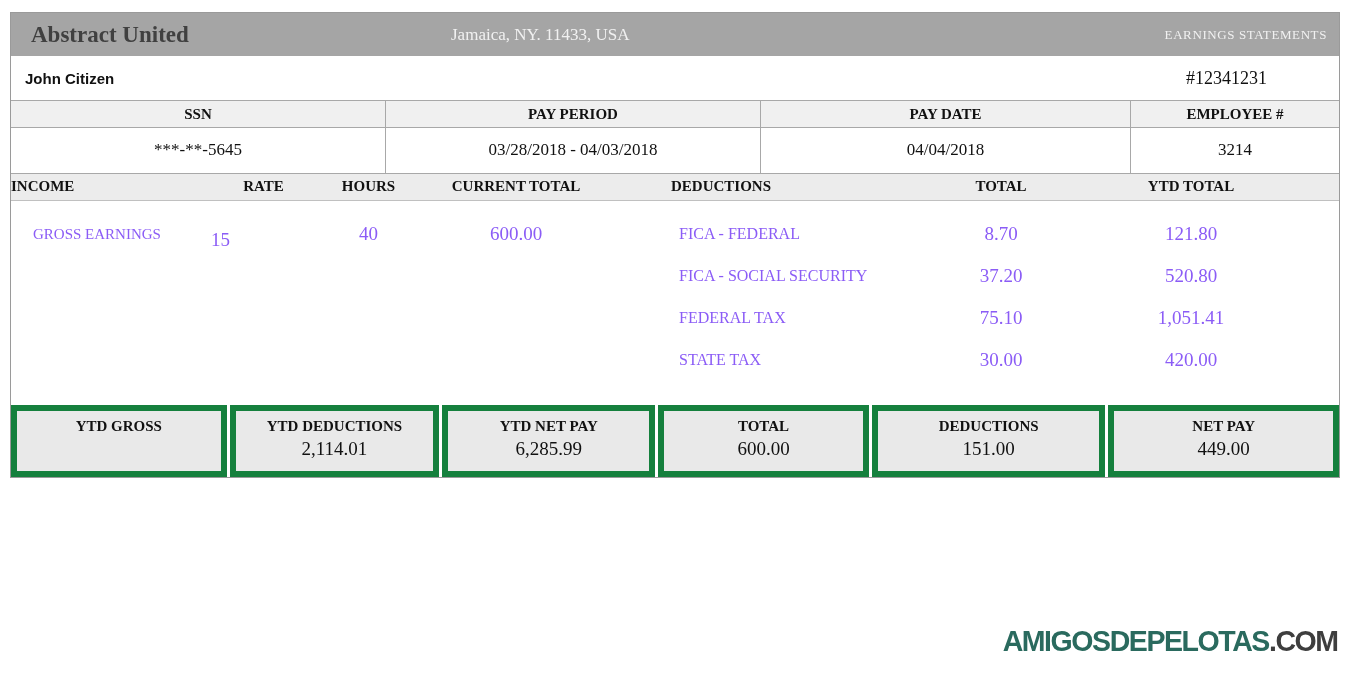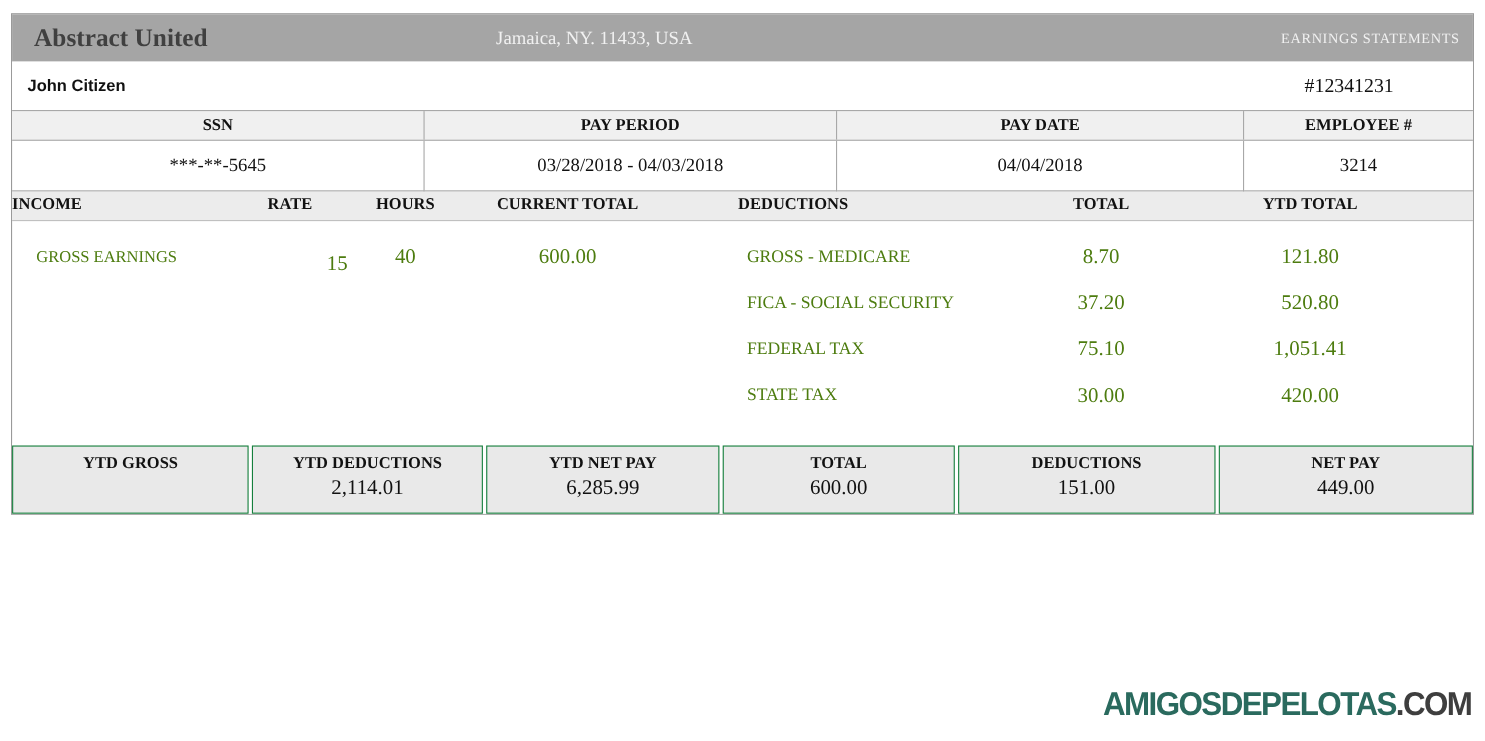--- a/index.html
+++ b/index.html
@@ -48,33 +48,33 @@
   .ehead { background: #ececec; border-bottom: 1px solid #c0c0c0; }
   .ehead > div { font-weight: bold; font-size: 15px; padding: 4px 0 5px; color: #111; }
   .h-left { text-align: left; }
   .h-center { text-align: center; }
   .pad-name { padding-left: 22px; }
   .pad-ded { padding-left: 8px; }
   .ebody {
     grid-auto-rows: 42px; align-items: center;
     padding-top: 12px; padding-bottom: 22px; min-height: 202px;
   }
-  .cell { color: #4d7c0f; }
+  .cell { color: #8b5cf6; }
   .c1 { grid-column: 1; padding-left: 22px; font-size: 15px; }
-  .c2 { grid-column: 2; text-align: right; font-size: 19px; margin-top: 12px; }
+  .c2 { grid-column: 2; text-align: left; font-size: 19px; margin-top: 12px; }
   .c3 { grid-column: 3; text-align: center; font-size: 19px; }
   .c4 { grid-column: 4; text-align: center; font-size: 19px; }
   .c6 { grid-column: 6; padding-left: 8px; font-size: 16px; }
   .c7 { grid-column: 7; text-align: center; font-size: 19px; }
   .c8 { grid-column: 8; text-align: center; font-size: 19px; }
   .r1 { grid-row: 1; } .r2 { grid-row: 2; } .r3 { grid-row: 3; } .r4 { grid-row: 4; }
   
   .summary { display: flex; gap: 3px; padding-top: 2px; background: #fff; }
   .scell {
-    background: #e9e9e9; border: 1px solid #15803d;
+    background: #e9e9e9; border: 6px solid #15803d;
     text-align: center; padding: 7px 0 11px;
   }
   .s1 { flex: 216 216 0; } .s2 { flex: 210 210 0; } .s3 { flex: 213 213 0; }
   .s4 { flex: 211 211 0; } .s5 { flex: 235 235 0; } .s6 { flex: 232 232 0; }
   .scell .lbl { font-weight: bold; font-size: 15px; color: #111; }
   .scell .val { font-size: 19px; margin-top: 3px; color: #111; }
   
   .watermark {
     position: absolute; right: 12px; top: 624px;
     font-family: "Liberation Sans", sans-serif; font-weight: 700;
@@ -125,21 +125,21 @@
     <div class="h-center" style="grid-column:8">YTD TOTAL</div>
   </div>
 
   <div class="egrid ebody">
 
     <div class="cell c1 r1">GROSS EARNINGS</div>
     <div class="cell c2 r1">15</div>
     <div class="cell c3 r1">40</div>
     <div class="cell c4 r1">600.00</div>
 
-    <div class="cell c6 r1">GROSS - MEDICARE</div>
+    <div class="cell c6 r1">FICA - FEDERAL</div>
     <div class="cell c7 r1">8.70</div>
     <div class="cell c8 r1">121.80</div>
 
     <div class="cell c6 r2">FICA - SOCIAL SECURITY</div>
     <div class="cell c7 r2">37.20</div>
     <div class="cell c8 r2">520.80</div>
 
     <div class="cell c6 r3">FEDERAL TAX</div>
     <div class="cell c7 r3">75.10</div>
     <div class="cell c8 r3">1,051.41</div>

